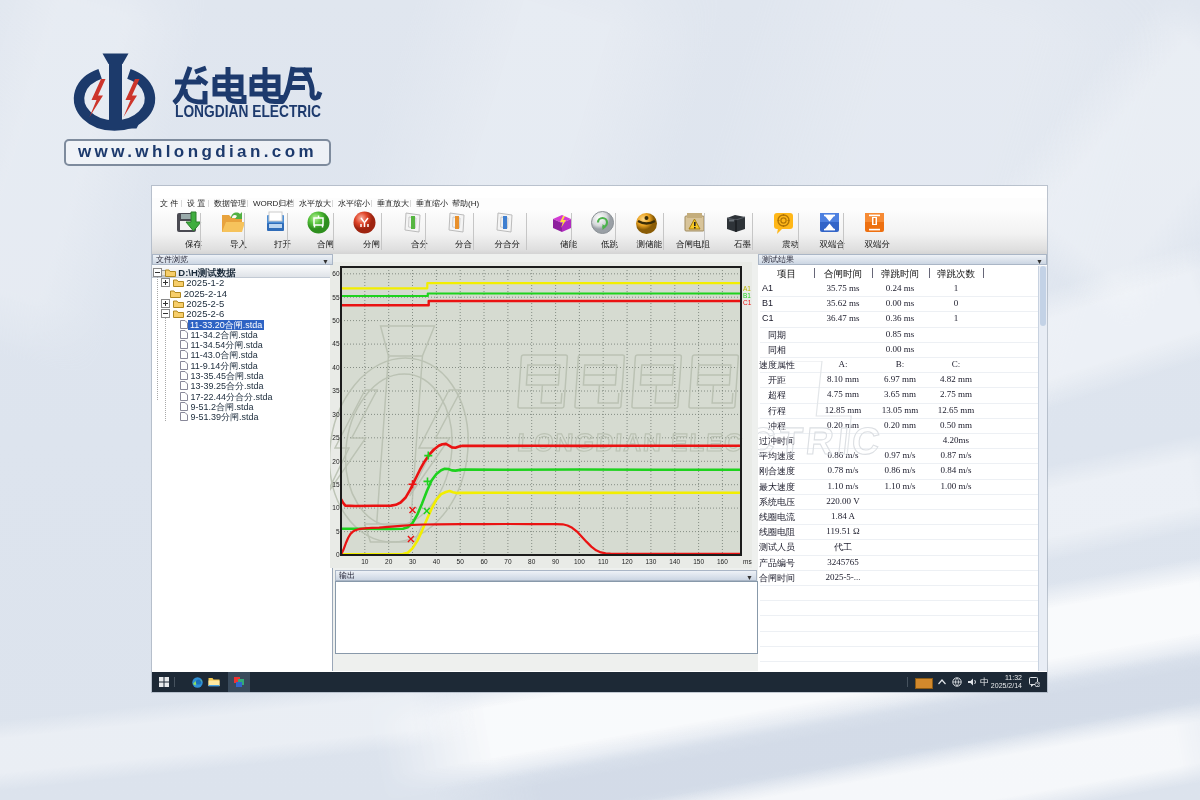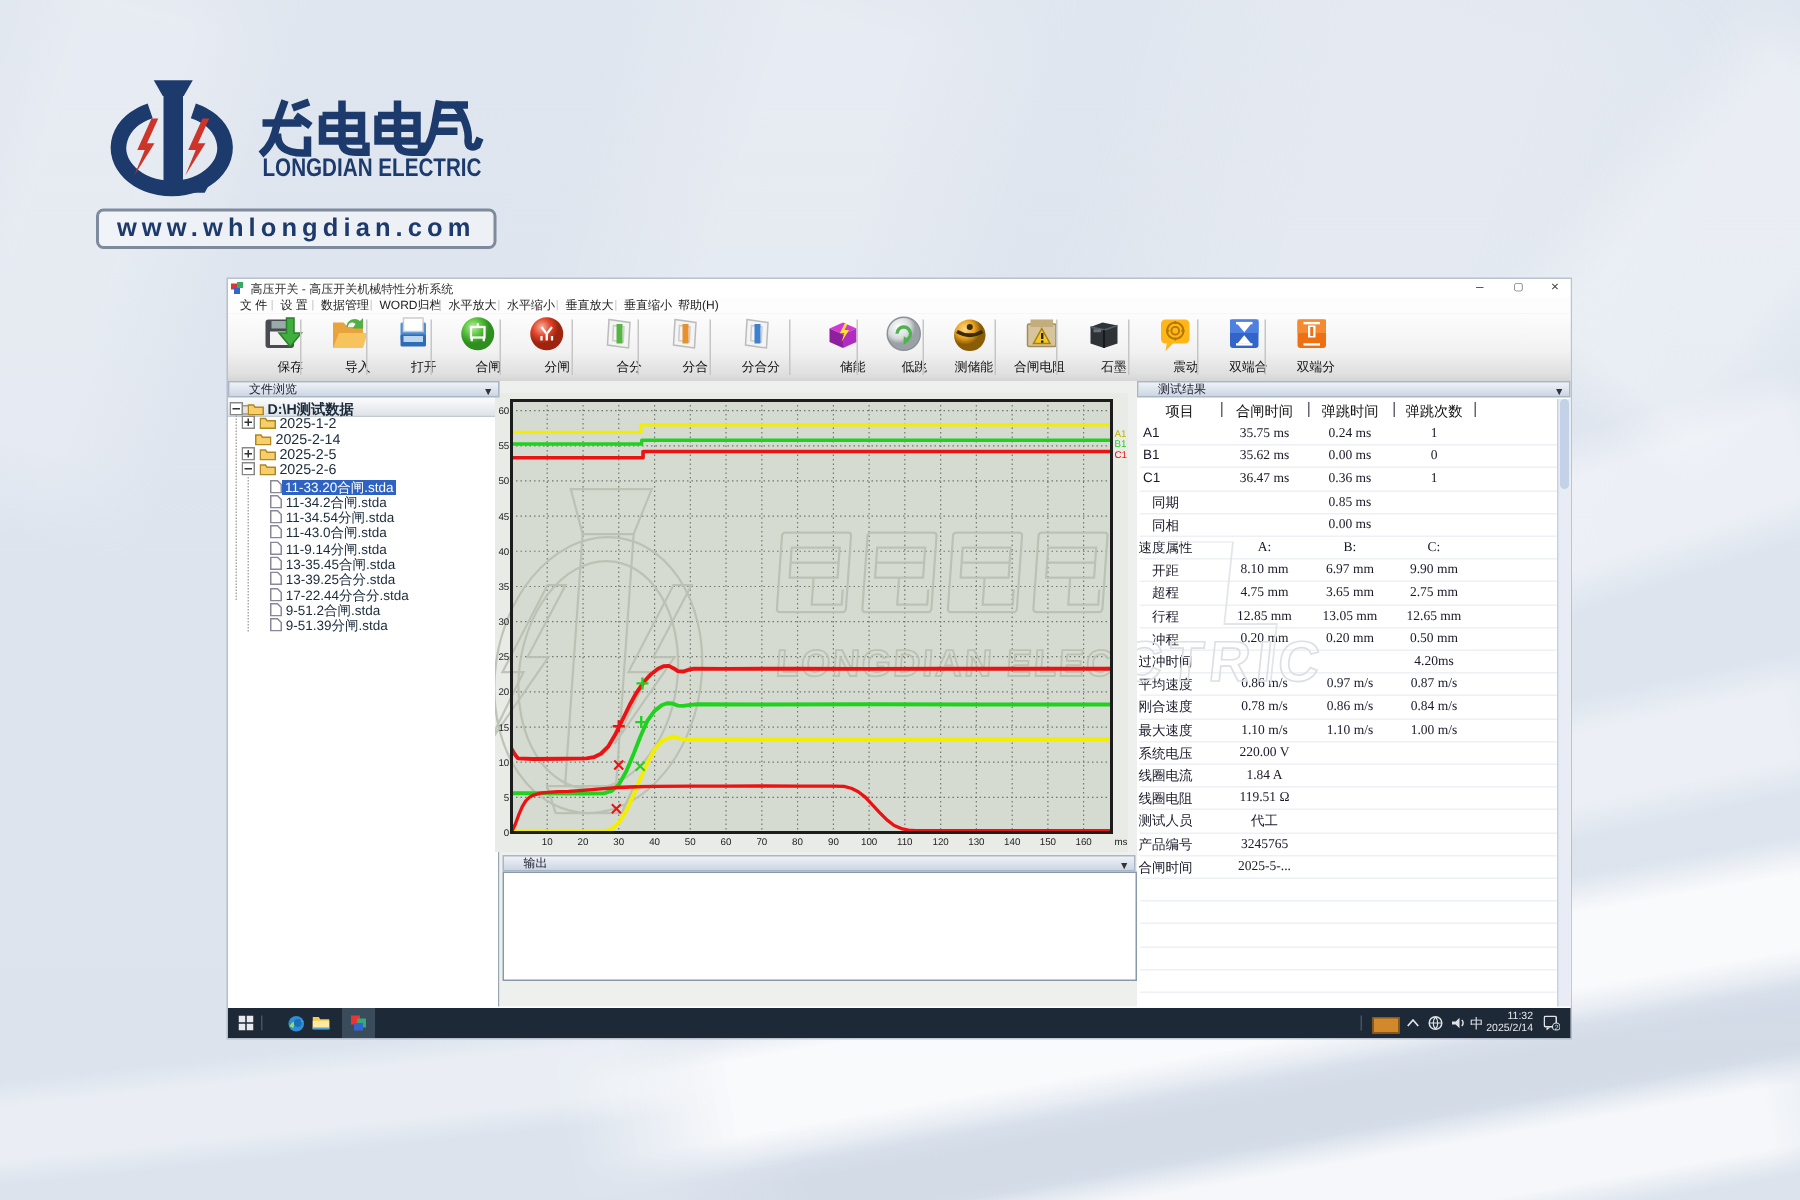--- a/index.html
+++ b/index.html
@@ -24,21 +24,21 @@
   #toolbar{left:0;top:23px;width:895px;height:45px;
            background:linear-gradient(180deg,#fdfdfd 0%,#f2f2f2 55%,#dfdfdf 90%,#d4d4d4 100%);
            border-bottom:1px solid #bfc7cf;}
   .mi{position:absolute;top:0;height:11px;line-height:11px;font-size:8px;color:#222;font-family:"Liberation Sans";}
   .msep{position:absolute;top:2px;height:7px;width:1px;background:#d8d8d8;}
   .tbtn{position:absolute;top:1px;width:44px;height:43px;text-align:right;}
   .tbtn .lbl{position:absolute;bottom:2px;width:100%;font-size:8.5px;color:#111;font-family:"Liberation Sans";}
   .tsep{position:absolute;top:4px;width:1px;height:37px;background:#c6c6c6;}
   
   .phead{position:absolute;z-index:3;height:11px;background:linear-gradient(180deg,#eef2f7,#ccd6e3);
-         border:1px solid #aab6c6;font-size:8px;line-height:10px;color:#223;padding-left:13px;
+         border:1px solid #aab6c6;font-size:8px;line-height:10px;color:#223;padding-left:3px;
          box-sizing:border-box;font-family:"Liberation Sans";}
   .phead .dn{position:absolute;right:3px;top:2px;font-size:7px;color:#333;}
   #lpanel{left:0;top:68px;width:181px;height:417px;background:#fff;border-right:1px solid #9aa7b8;box-sizing:border-box;}
   #rpanel{left:606px;top:68px;width:289px;height:417px;background:#fff;}
   #cpanel{left:181px;top:68px;width:425px;height:417px;background:#eef0ee;}
   
   .trow{position:absolute;font-size:9px;color:#1a2a3a;white-space:nowrap;font-family:"Liberation Sans";}
   .tsel{background:#2e63c4;color:#fff;padding:0 2px;}
   
   .cell{position:absolute;font-size:9px;color:#1a1a2a;white-space:nowrap;font-family:"Liberation Sans";}
@@ -100,31 +100,20 @@
     <path d="M293 67 L291 77 C289 89 287 96 282 102"></path>
     <path d="M293 70 L312 70"></path>
     <path d="M291 78.5 L310 78.5"></path>
     <path d="M289 87.5 L305 87.5"></path>
     <path d="M303 69 C309 76 313 87 312 94 C312 98 315 99 318 97 L320 92"></path>
   </g>
   <text x="175" y="117" font-family="Liberation Sans" font-weight="bold" font-size="17" fill="#1d3a6d" textLength="146" lengthAdjust="spacingAndGlyphs">LONGDIAN ELECTRIC</text>
 </svg></div>
 <div id="wwwbox" class="abs">www.whlongdian.com</div>
 <div id="shot" class="abs">
-  <div id="titlebar" class="abs">
-    <svg class="abs" style="left:2px;top:2px" width="9" height="9">
-        <rect x="0" y="1" width="4" height="4" fill="#d33"></rect>
-        <rect x="4" y="0" width="4" height="4" fill="#3a6"></rect>
-        <rect x="2" y="4" width="4" height="4" fill="#36c"></rect>
-      </svg>
-    <span class="abs" style="left:15px;top:1px;font-size:8px;color:#333;font-family:'Liberation Sans'">高压开关 - 高压开关机械特性分析系统</span>
-    <span class="abs" style="left:832px;top:0px;font-size:9px;color:#444;font-family:'Liberation Sans'">–</span>
-    <span class="abs" style="left:857px;top:1px;font-size:7px;color:#444;font-family:'Liberation Sans'">▢</span>
-    <span class="abs" style="left:882px;top:0;font-size:9px;color:#444;font-family:'Liberation Sans'">×</span>
-  </div>
   <div id="menubar" class="abs">
     <span class="mi" style="left:8px">文 件</span>
       <span class="msep" style="left:29px"></span>
     <span class="mi" style="left:35px">设 置</span>
       <span class="msep" style="left:56px"></span>
     <span class="mi" style="left:62px">数据管理</span>
       <span class="msep" style="left:95px"></span>
     <span class="mi" style="left:101px">WORD归档</span>
       <span class="msep" style="left:141px"></span>
     <span class="mi" style="left:147px">水平放大</span>
@@ -473,21 +462,21 @@
     <div class="cell cc" style="left:748px;top:157.8px">0.00 ms</div>
     <div class="rline" style="top:171.0px"></div>
     <div class="cell" style="left:607px;top:173.0px">速度属性</div>
     <div class="cell cc" style="left:691px;top:173.0px">A:</div>
     <div class="cell cc" style="left:748px;top:173.0px">B:</div>
     <div class="cell cc" style="left:804px;top:173.0px">C:</div>
     <div class="rline" style="top:186.2px"></div>
     <div class="cell" style="left:616px;top:188.2px">开距</div>
     <div class="cell cc" style="left:691px;top:188.2px">8.10 mm</div>
     <div class="cell cc" style="left:748px;top:188.2px">6.97 mm</div>
-    <div class="cell cc" style="left:804px;top:188.2px">9.90 mm</div>
+    <div class="cell cc" style="left:804px;top:188.2px">4.82 mm</div>
     <div class="rline" style="top:201.4px"></div>
     <div class="cell" style="left:616px;top:203.4px">超程</div>
     <div class="cell cc" style="left:691px;top:203.4px">4.75 mm</div>
     <div class="cell cc" style="left:748px;top:203.4px">3.65 mm</div>
     <div class="cell cc" style="left:804px;top:203.4px">2.75 mm</div>
     <div class="rline" style="top:216.6px"></div>
     <div class="cell" style="left:616px;top:218.6px">行程</div>
     <div class="cell cc" style="left:691px;top:218.6px">12.85 mm</div>
     <div class="cell cc" style="left:748px;top:218.6px">13.05 mm</div>
     <div class="cell cc" style="left:804px;top:218.6px">12.65 mm</div>

